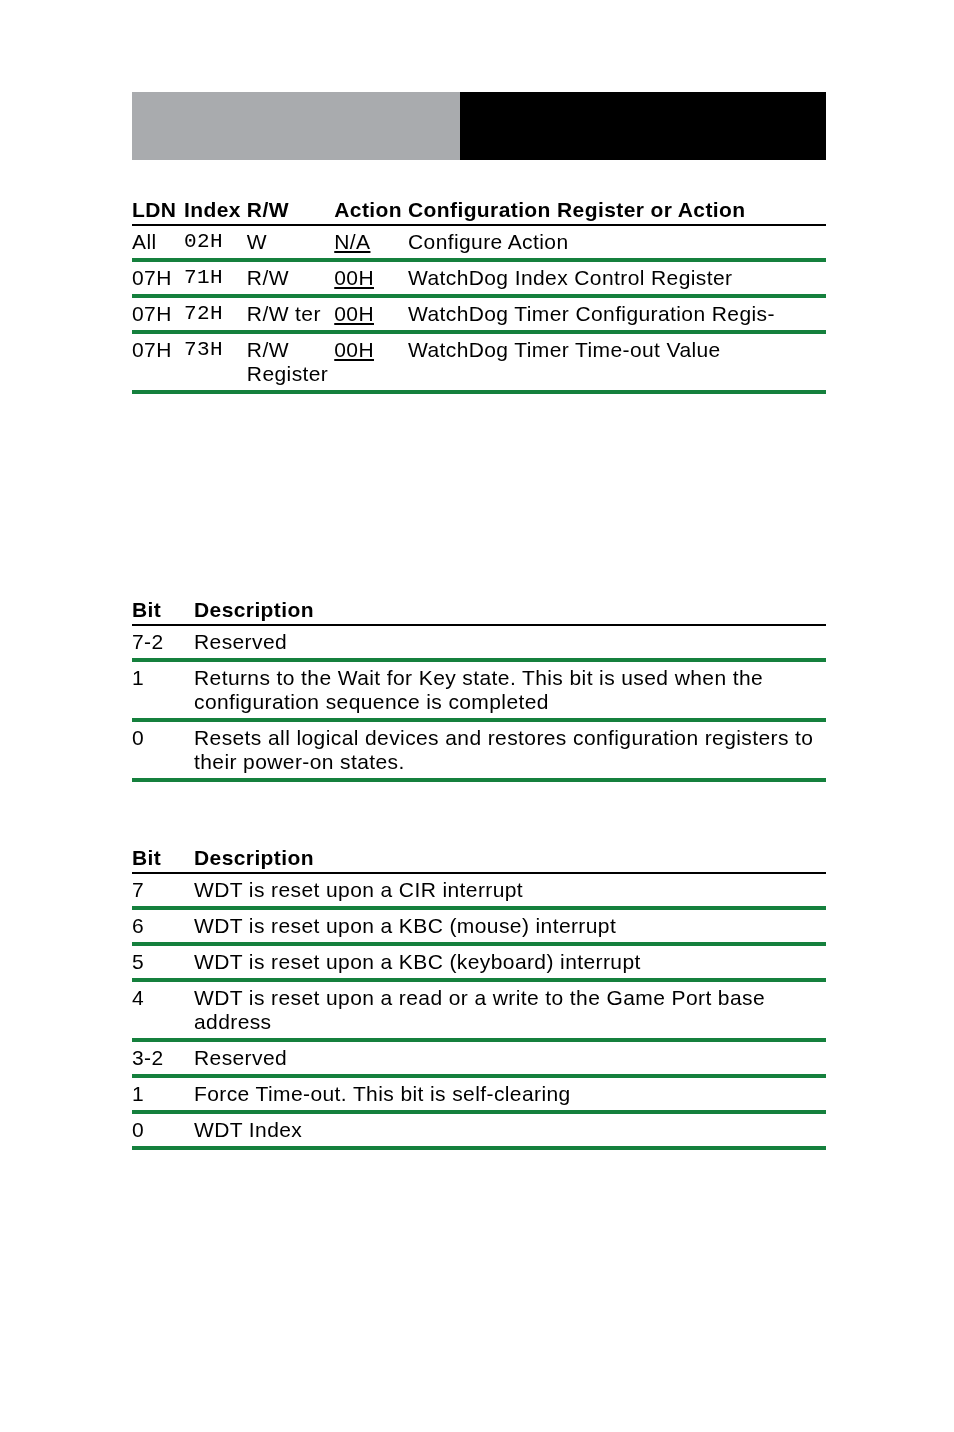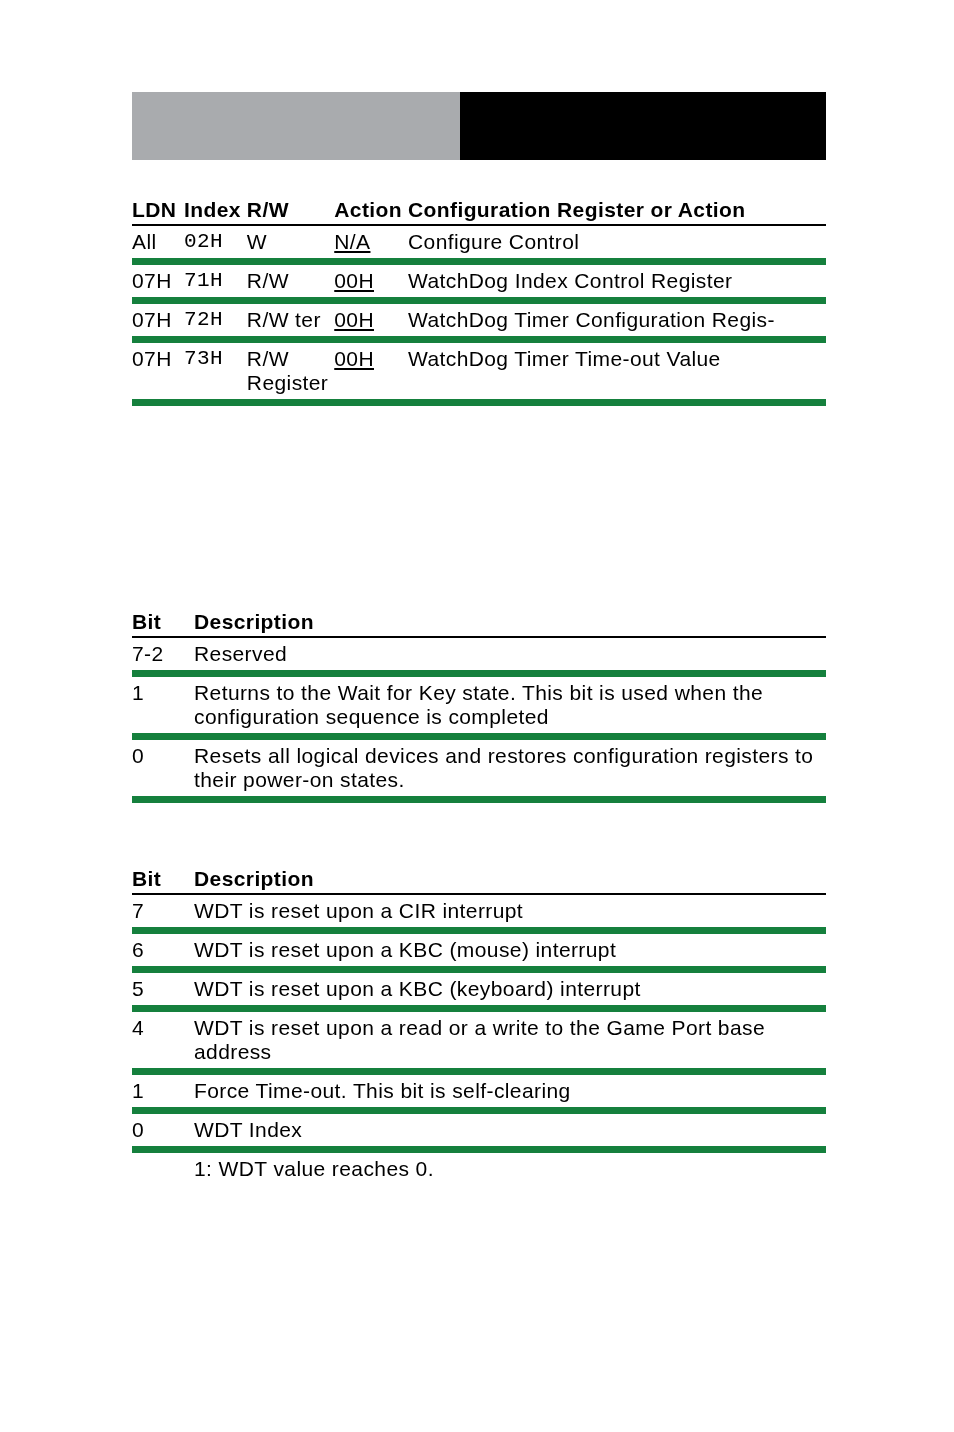--- a/index.html
+++ b/index.html
@@ -46,21 +46,21 @@
   }
   th {
     text-align: left;
     font-weight: bold;
     padding: 4px 6px 2px 0;
     border-bottom: 2px solid #000;
     white-space: nowrap;
   }
   td {
     padding: 4px 6px 4px 0;
-    border-bottom: 7px solid #15803d;
+    border-bottom: 4px solid #15803d;
     vertical-align: top;
   }
   td.no-border {
     border-bottom: none;
   }
   .table1 td.c1 { width: 46px; }
   .table1 td.c2 { width: 54px; font-family: Liberation Mono, monospace; }
   .table1 td.c3 { width: 60px; }
   .table1 td.c4 { width: 60px; text-decoration: underline; }
   .table2, .table3 { width: 100%; }
@@ -86,21 +86,21 @@
           <th>Action</th>
           <th>Configuration Register or Action</th>
         </tr>
       </thead>
       <tbody>
         <tr>
           <td class="c1">All</td>
           <td class="c2">02H</td>
           <td class="c3">W</td>
           <td class="c4">N/A</td>
-          <td>Configure Control</td>
+          <td>Configure Action</td>
         </tr>
         <tr>
           <td class="c1">07H</td>
           <td class="c2">71H</td>
           <td class="c3">R/W</td>
           <td class="c4">00H</td>
           <td>WatchDog Index Control Register</td>
         </tr>
         <tr>
           <td class="c1">07H</td>
@@ -164,28 +164,28 @@
         </tr>
         <tr>
           <td class="c1">5</td>
           <td>WDT is reset upon a KBC (keyboard) interrupt</td>
         </tr>
         <tr>
           <td class="c1">4</td>
           <td>WDT is reset upon a read or a write to the Game Port base address</td>
         </tr>
         <tr>
+          <td class="c1">3-2</td>
+          <td>Reserved</td>
+        </tr>
+        <tr>
           <td class="c1">1</td>
           <td>Force Time-out. This bit is self-clearing</td>
         </tr>
         <tr>
           <td class="c1">0</td>
           <td>WDT Index</td>
-        </tr>
-        <tr>
-          <td class="c1 no-border"></td>
-          <td class="no-border">1: WDT value reaches 0.</td>
         </tr>
       </tbody>
     </table>
 
   </div>
 </div>
 
 </body></html>

